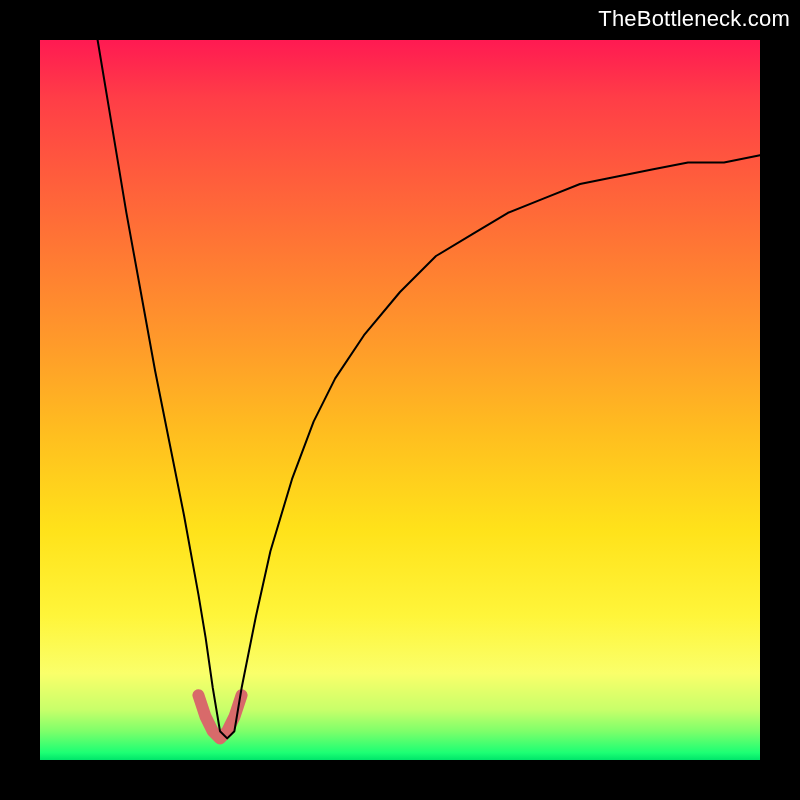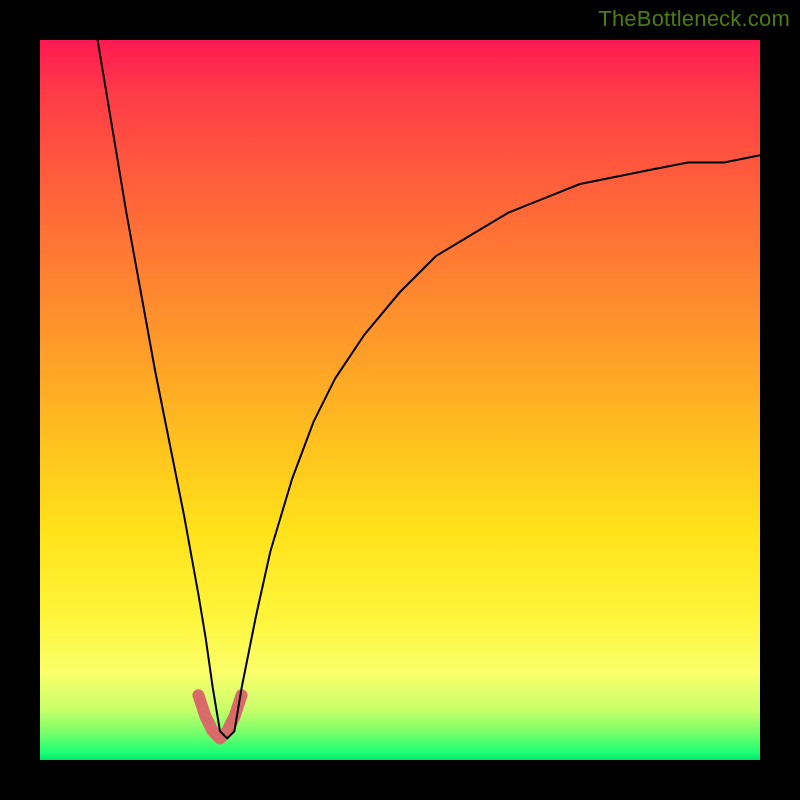--- a/index.html
+++ b/index.html
@@ -38,21 +38,21 @@
       #c8ff6a 93%,
       #7eff6a 96%,
       #1cff74 99%,
       #00e56a 100%
     );
   }
   .watermark {
     position: absolute;
     top: 6px;
     right: 10px;
-    color: #4d7c0f;
+    color: #ffffff;
     font-size: 22px;
     font-weight: 500;
     letter-spacing: 0.2px;
     user-select: none;
   }
   svg.curves {
     position: absolute;
     left: 0;
     top: 0;
     width: 720px;

